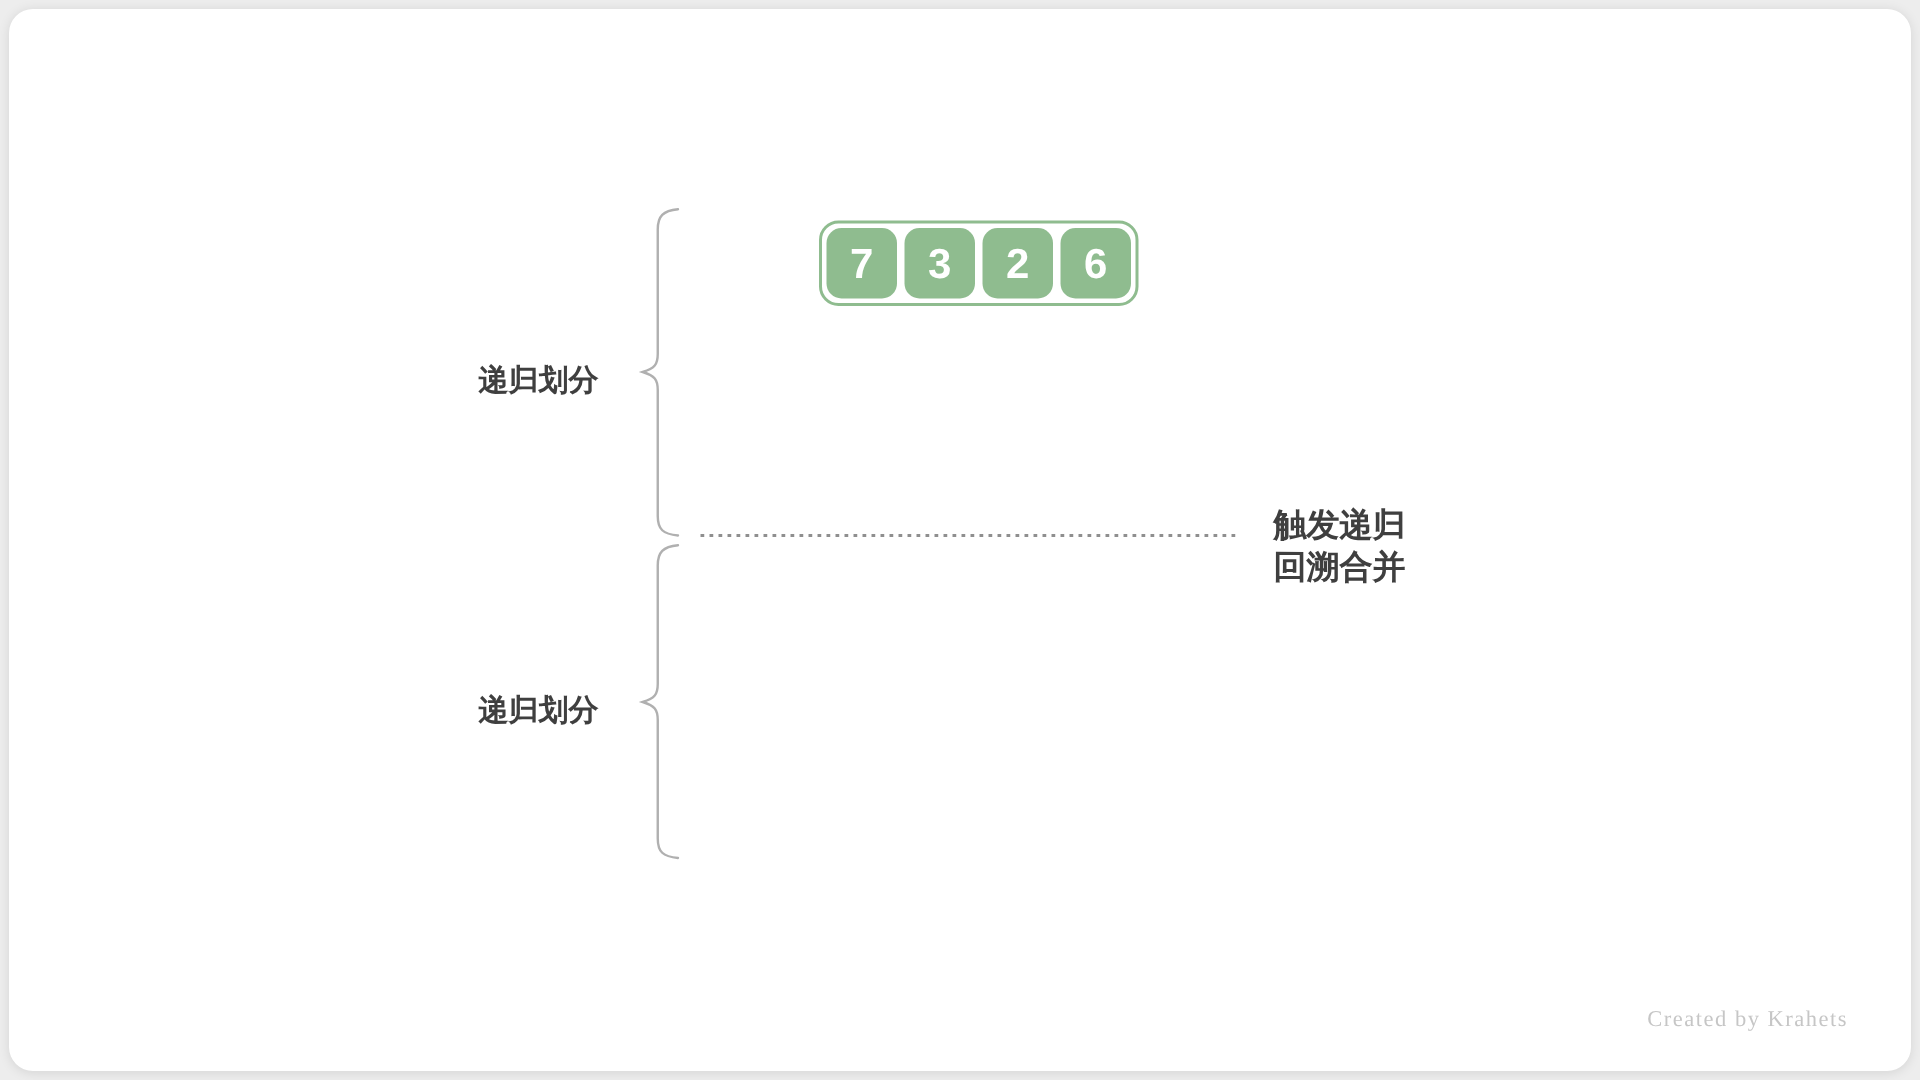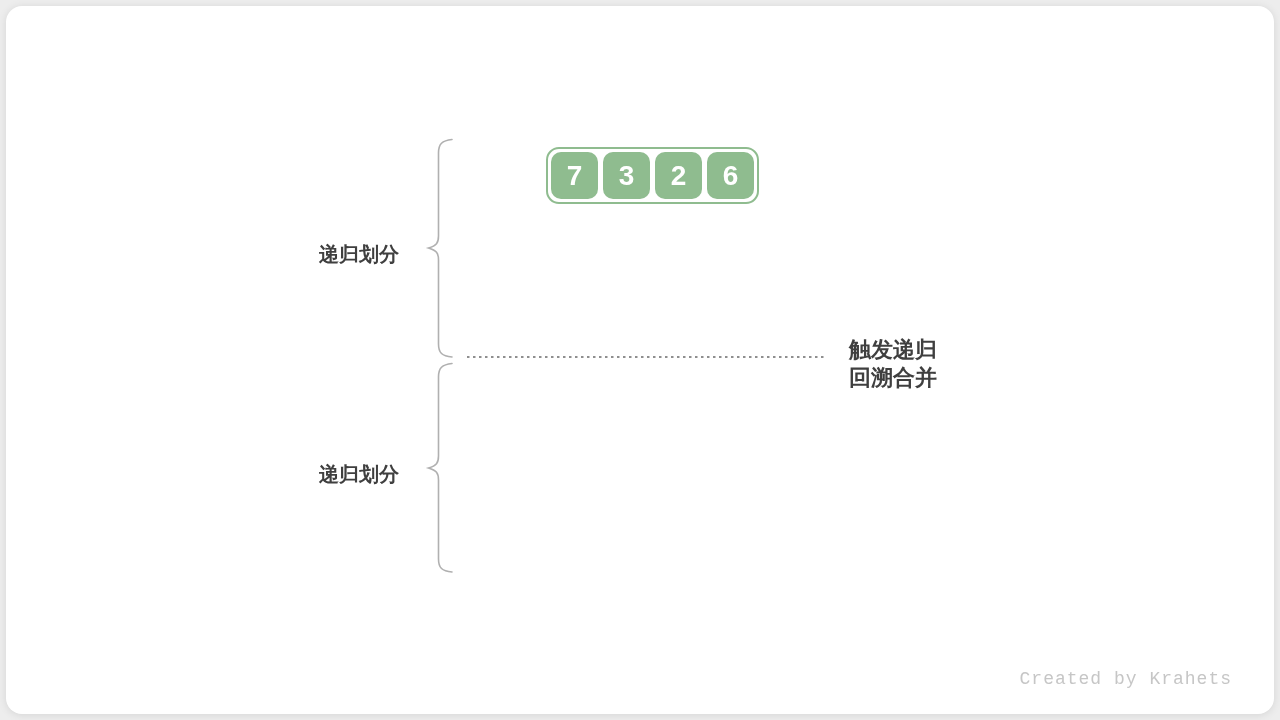--- a/index.html
+++ b/index.html
@@ -68,22 +68,22 @@
     font-weight: 700;
     color: #3f3f3f;
     line-height: 28px;
     white-space: nowrap;
   }
   .termination-label span { display: block; }
   .watermark {
     position: absolute;
     right: 42px;
     bottom: 25px;
-    font-family: Liberation Mono, monospace;
-    font-size: 18px;
+    font-family: Liberation Serif, serif;
+    font-size: 15px;
     color: #c6c6c6;
     letter-spacing: 1px;
   }
 </style>
 </head>
 <body>
 
 <div class="card">
 
   <div class="array-container">

